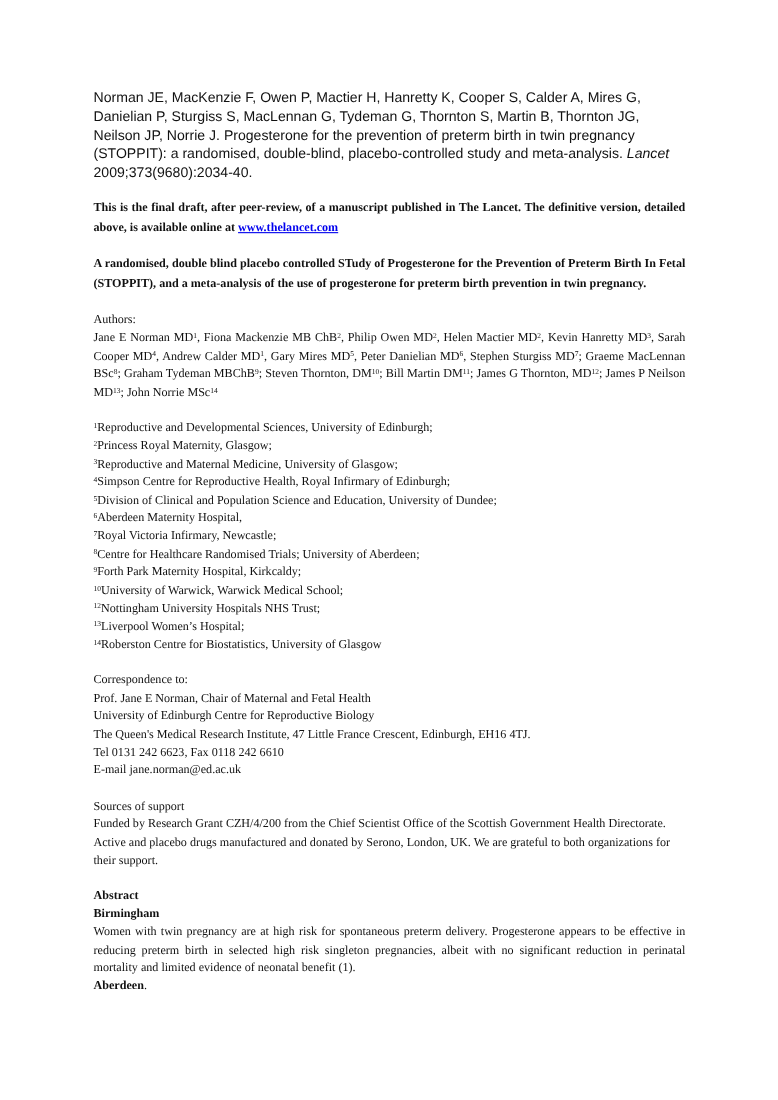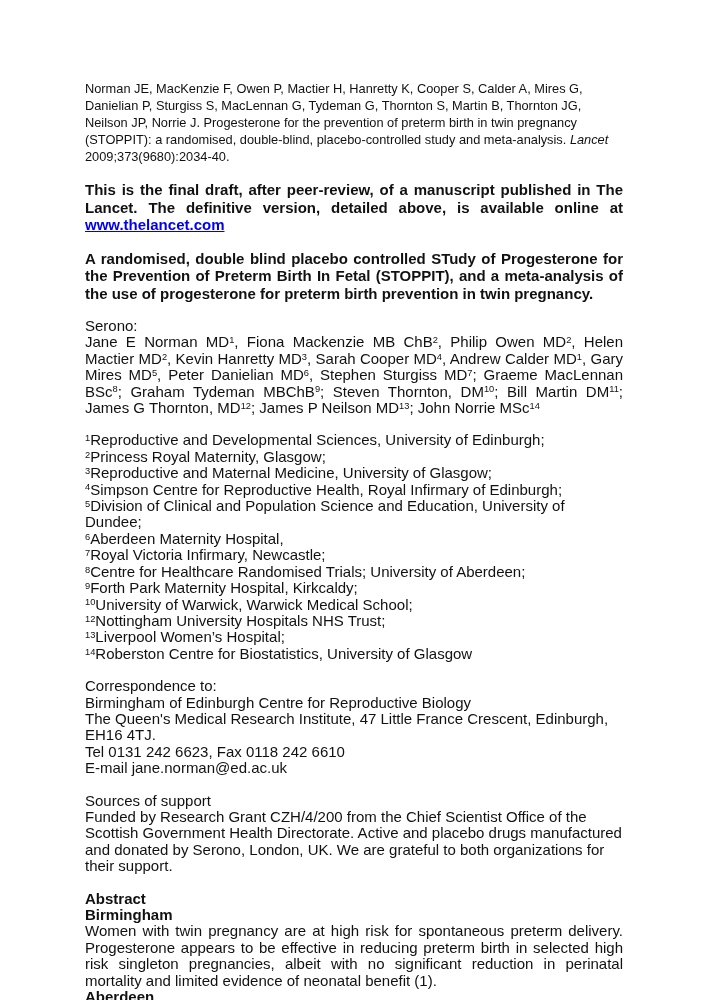--- a/index.html
+++ b/index.html
@@ -7,21 +7,21 @@
     position: relative;
     width: 707px;
     height: 1000px;
     box-sizing: border-box;
     background: #ffffff;
     color: #111111;
     padding: 80px 84px 0 85px;
     overflow: hidden;
   }
   .sans  { font-family: "Liberation Sans", sans-serif; font-size: 12.8px; line-height: 17px; }
-  .serif { font-family: Liberation Sans, sans-serif;     font-size: 15px; line-height: 16.4px; }
+  .serif { font-family: Liberation Serif, serif;     font-size: 11px; line-height: 16.4px; }
   .block { margin: 0 0 16px 0; }
   .b { font-weight: bold; }
   .justify { text-align: justify; }
   .notice { line-height: 17.5px; }
   .title  { line-height: 17.5px; }
   sup {
     font-size: 0.62em;
     line-height: 0;
     vertical-align: baseline;
     position: relative;
@@ -38,21 +38,21 @@
 
 <div class="page">
 
   <p class="sans block"><span>Norman JE, MacKenzie F, Owen P, Mactier H, Hanretty K, Cooper S, Calder A, Mires G, Danielian P, Sturgiss S, MacLennan G, Tydeman G, Thornton S, Martin B, Thornton JG, Neilson JP, Norrie J. Progesterone for the prevention of preterm birth in twin pregnancy (STOPPIT): a randomised, double-blind, placebo-controlled study and meta-analysis. </span><i>Lancet</i><span> 2009;373(9680):2034-40.</span></p>
 
   <p class="serif notice b justify block"><span>This is the final draft, after peer-review, of a manuscript published in The Lancet. The definitive version, detailed above, is available online at </span><a class="link" id="lancet-link" href="#" style="color: rgb(0, 0, 238);">www.thelancet.com</a></p>
 
   <p class="serif title b justify block">A randomised, double blind placebo controlled STudy of Progesterone for the Prevention of Preterm Birth In Fetal (STOPPIT), and a meta-analysis of the use of progesterone for preterm birth prevention in twin pregnancy.</p>
 
   <div class="serif block">
-    <div>Serono:</div>
+    <div>Authors:</div>
     <div class="justify"><span>Jane E Norman MD<sup>1</sup>, </span><span>Fiona Mackenzie MB ChB<sup>2</sup>, </span><span>Philip Owen MD<sup>2</sup>, </span><span>Helen Mactier MD<sup>2</sup>, </span><span>Kevin Hanretty MD<sup>3</sup>, </span><span>Sarah Cooper MD<sup>4</sup>, </span><span>Andrew Calder MD<sup>1</sup>, </span><span>Gary Mires MD<sup>5</sup>, </span><span>Peter Danielian MD<sup>6</sup>, </span><span>Stephen Sturgiss MD<sup>7</sup>; </span><span>Graeme MacLennan BSc<sup>8</sup>; </span><span>Graham Tydeman MBChB<sup>9</sup>; </span><span>Steven Thornton, DM<sup>10</sup>; </span><span>Bill Martin DM<sup>11</sup>; </span><span>James G Thornton, MD<sup>12</sup>; </span><span>James P Neilson MD<sup>13</sup>; </span><span>John Norrie MSc<sup>14</sup></span></div>
   </div>
 
   <div class="serif block">
       <div><sup>1</sup>Reproductive and Developmental Sciences, University of Edinburgh;</div>
       <div><sup>2</sup>Princess Royal Maternity, Glasgow;</div>
       <div><sup>3</sup>Reproductive and Maternal Medicine, University of Glasgow;</div>
       <div><sup>4</sup>Simpson Centre for Reproductive Health, Royal Infirmary of Edinburgh;</div>
       <div><sup>5</sup>Division of Clinical and Population Science and Education, University of Dundee;</div>
       <div><sup>6</sup>Aberdeen Maternity Hospital,</div>
@@ -61,21 +61,22 @@
       <div><sup>9</sup>Forth Park Maternity Hospital, Kirkcaldy;</div>
       <div><sup>10</sup>University of Warwick, Warwick Medical School;</div>
       <div><sup>12</sup>Nottingham University Hospitals NHS Trust;</div>
       <div><sup>13</sup>Liverpool Women’s Hospital;</div>
       <div><sup>14</sup>Roberston Centre for Biostatistics, University of Glasgow</div>
     </div>
 
   <div class="serif block">
     <div>Correspondence to:</div>
     <div>
-        <div>Birmingham of Edinburgh Centre for Reproductive Biology</div>
+        <div>Prof. Jane E Norman, Chair of Maternal and Fetal Health</div>
+        <div>University of Edinburgh Centre for Reproductive Biology</div>
         <div>The Queen's Medical Research Institute, 47 Little France Crescent, Edinburgh, EH16 4TJ.</div>
         <div>Tel 0131 242 6623, Fax 0118 242 6610</div>
         <div>E-mail jane.norman@ed.ac.uk</div>
       </div>
   </div>
 
   <div class="serif block">
     <div>Sources of support</div>
     <div>Funded by Research Grant CZH/4/200 from the Chief Scientist Office of the Scottish Government Health Directorate. Active and placebo drugs manufactured and donated by Serono, London, UK. We are grateful to both organizations for their support.</div>
   </div>

